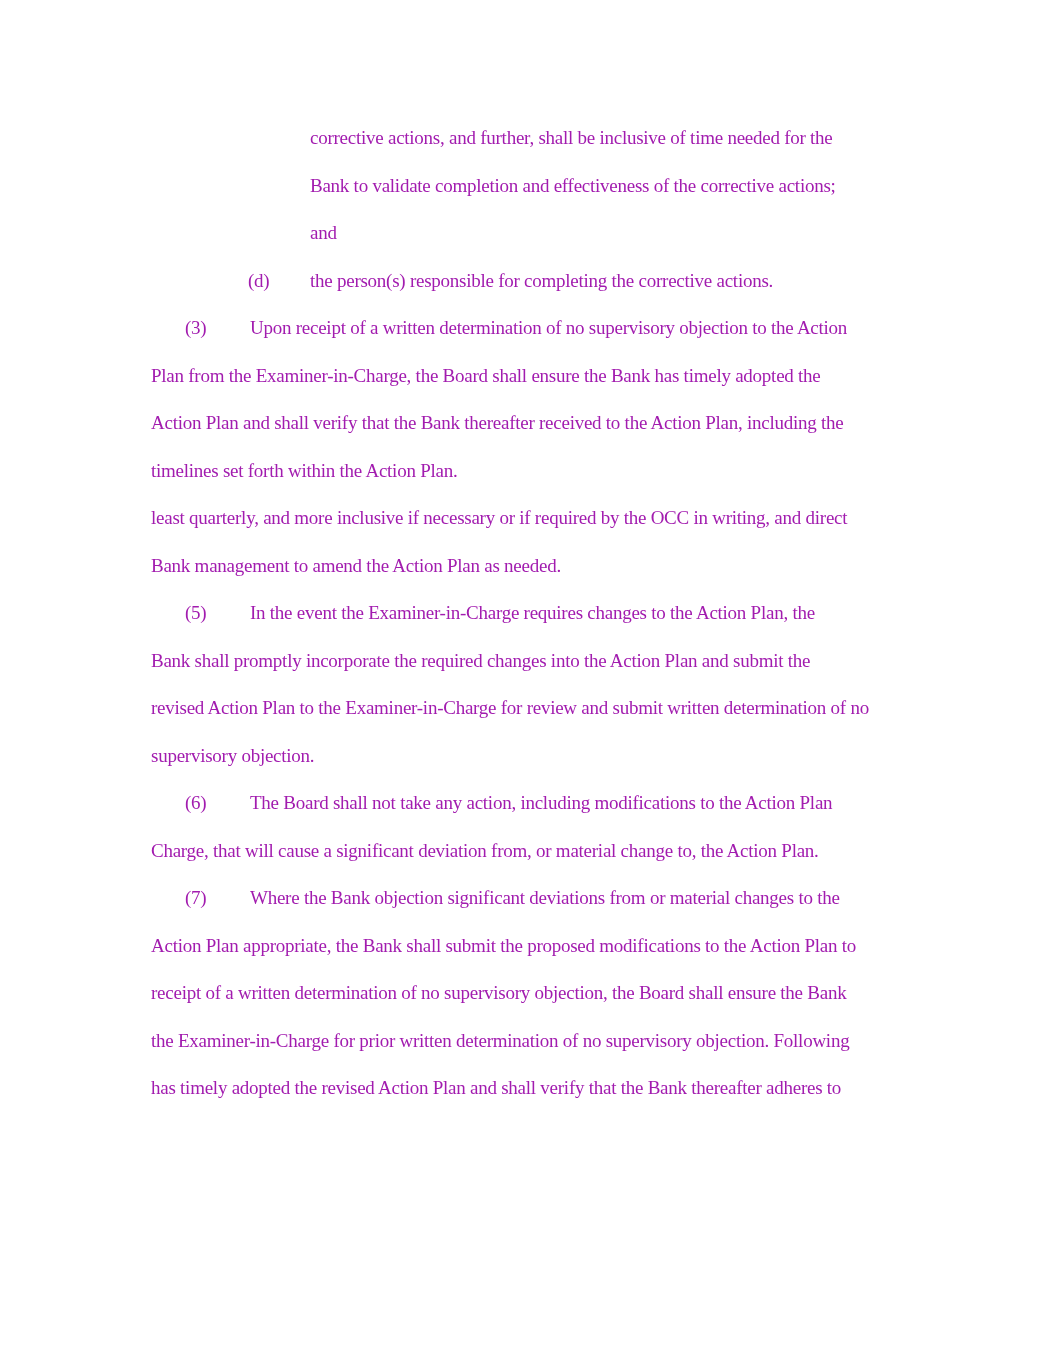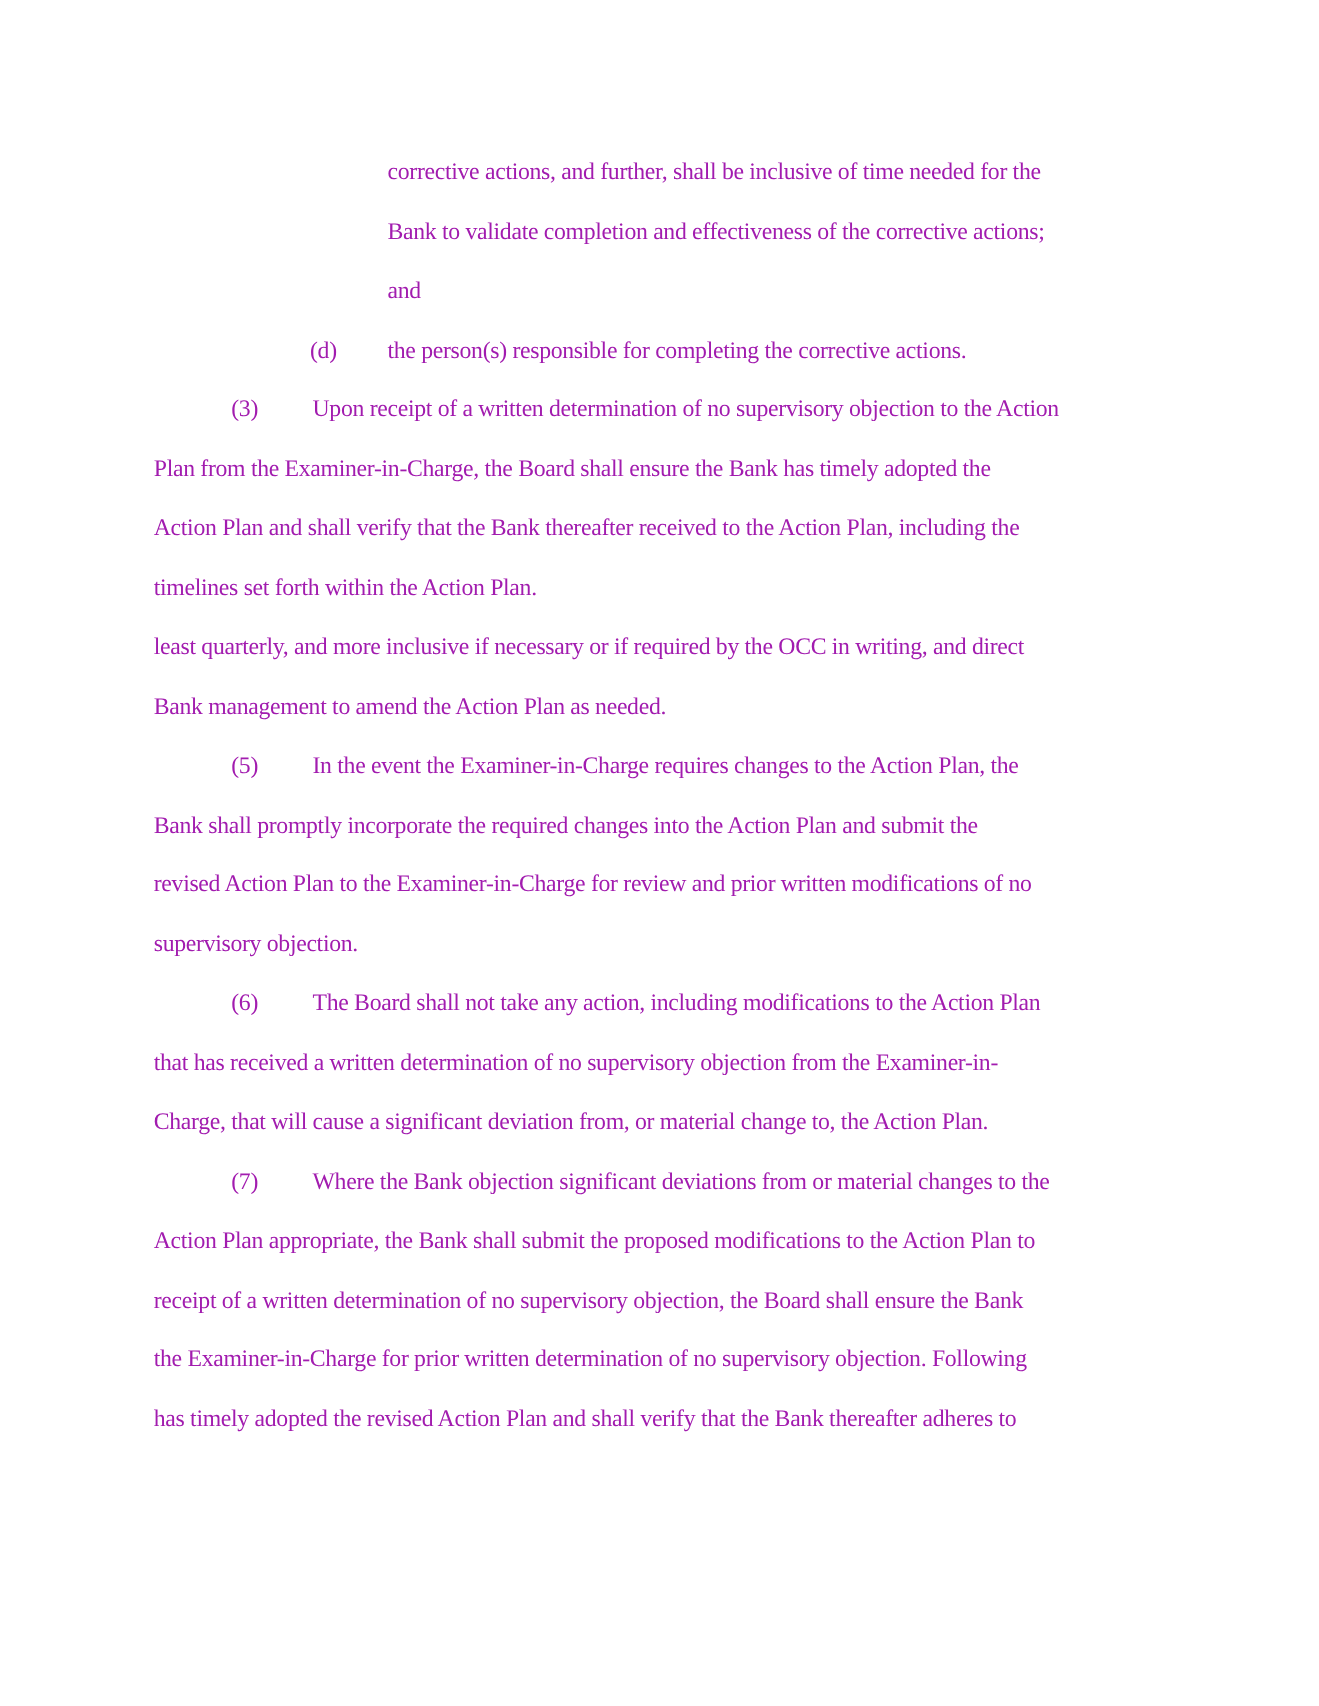--- a/index.html
+++ b/index.html
@@ -31,21 +31,21 @@
   }
   
   .line.sub-cont { padding-left: 187px; }
   
   .line.lettered-first { padding-left: 125px; }
   .marker-sub { display: inline-block; width: 62px; }
   
   .line.numbered-first { padding-left: 62px; }
   .marker-num { display: inline-block; width: 65px; }
   
-  .line.flush { padding-left: 0; }
+  .line.flush { padding-left: 0; margin-left: 28px; }
 </style>
 </head>
 <body>
 
 <div class="page">
   <main class="content">
       <div class="block">
         <div class="line sub-cont">corrective actions, and further, shall be inclusive of time needed for the</div>
         <div class="line sub-cont">Bank to validate completion and effectiveness of the corrective actions;</div>
         <div class="line sub-cont">and</div>
@@ -59,26 +59,25 @@
         <div class="line flush">Action Plan and shall verify that the Bank thereafter received to the Action Plan, including the</div>
         <div class="line flush">timelines set forth within the Action Plan.</div>
       </div>
       <div class="block">
         <div class="line flush">least quarterly, and more inclusive if necessary or if required by the OCC in writing, and direct</div>
         <div class="line flush">Bank management to amend the Action Plan as needed.</div>
       </div>
       <div class="block">
         <div class="line numbered-first"><span class="marker-num">(5)</span><span>In the event the Examiner-in-Charge requires changes to the Action Plan, the</span></div>
         <div class="line flush">Bank shall promptly incorporate the required changes into the Action Plan and submit the</div>
-        <div class="line flush">revised Action Plan to the Examiner-in-Charge for review and prior written modifications of no</div>
+        <div class="line flush">revised Action Plan to the Examiner-in-Charge for review and submit written determination of no</div>
         <div class="line flush">supervisory objection.</div>
       </div>
       <div class="block">
         <div class="line numbered-first"><span class="marker-num">(6)</span><span>The Board shall not take any action, including modifications to the Action Plan</span></div>
-        <div class="line flush">that has received a written determination of no supervisory objection from the Examiner-in-</div>
         <div class="line flush">Charge, that will cause a significant deviation from, or material change to, the Action Plan.</div>
       </div>
       <div class="block">
         <div class="line numbered-first"><span class="marker-num">(7)</span><span>Where the Bank objection significant deviations from or material changes to the</span></div>
         <div class="line flush">Action Plan appropriate, the Bank shall submit the proposed modifications to the Action Plan to</div>
         <div class="line flush">receipt of a written determination of no supervisory objection, the Board shall ensure the Bank</div>
         <div class="line flush">the Examiner-in-Charge for prior written determination of no supervisory objection. Following</div>
         <div class="line flush">has timely adopted the revised Action Plan and shall verify that the Bank thereafter adheres to</div>
       </div>
     </main>

